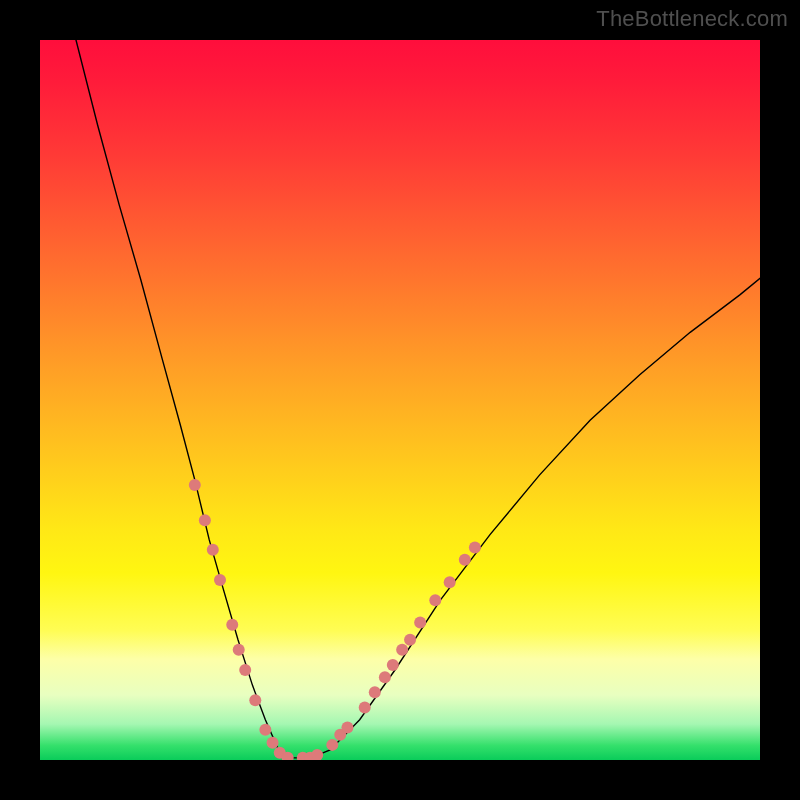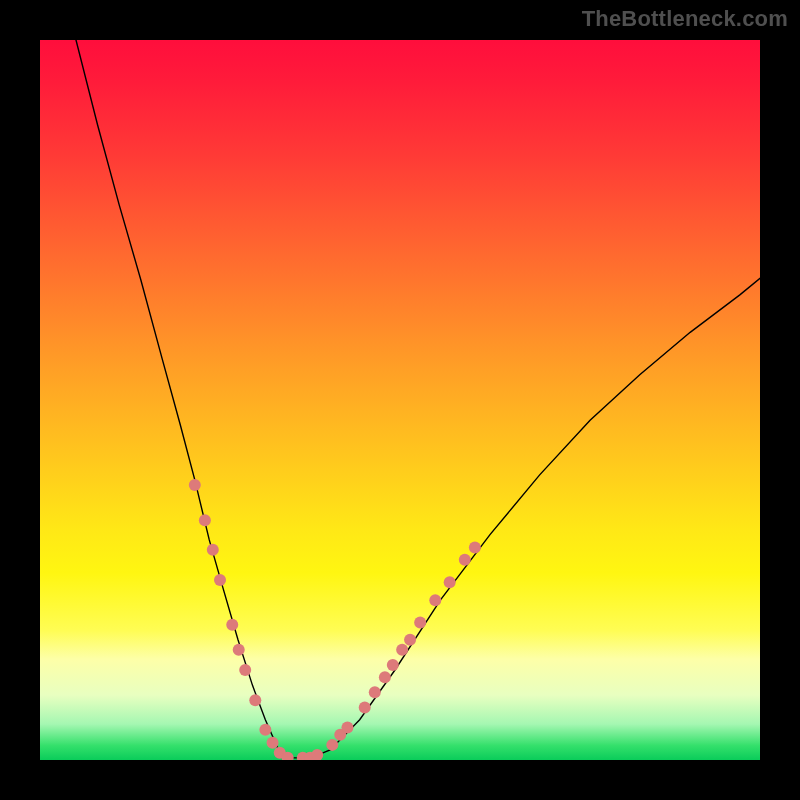--- a/index.html
+++ b/index.html
@@ -16,21 +16,21 @@
     width: 800px;
     height: 800px;
     background: #000;
   }
   .watermark {
     position: absolute;
     top: 6px;
     right: 12px;
     color: #4f4f4f;
     font-size: 22px;
-    font-weight: 700;
+    font-weight: 400;
     letter-spacing: 0.2px;
     user-select: none;
   }
   .plot {
     position: absolute;
     left: 40px;
     top: 40px;
     width: 720px;
     height: 720px;
     overflow: hidden;

